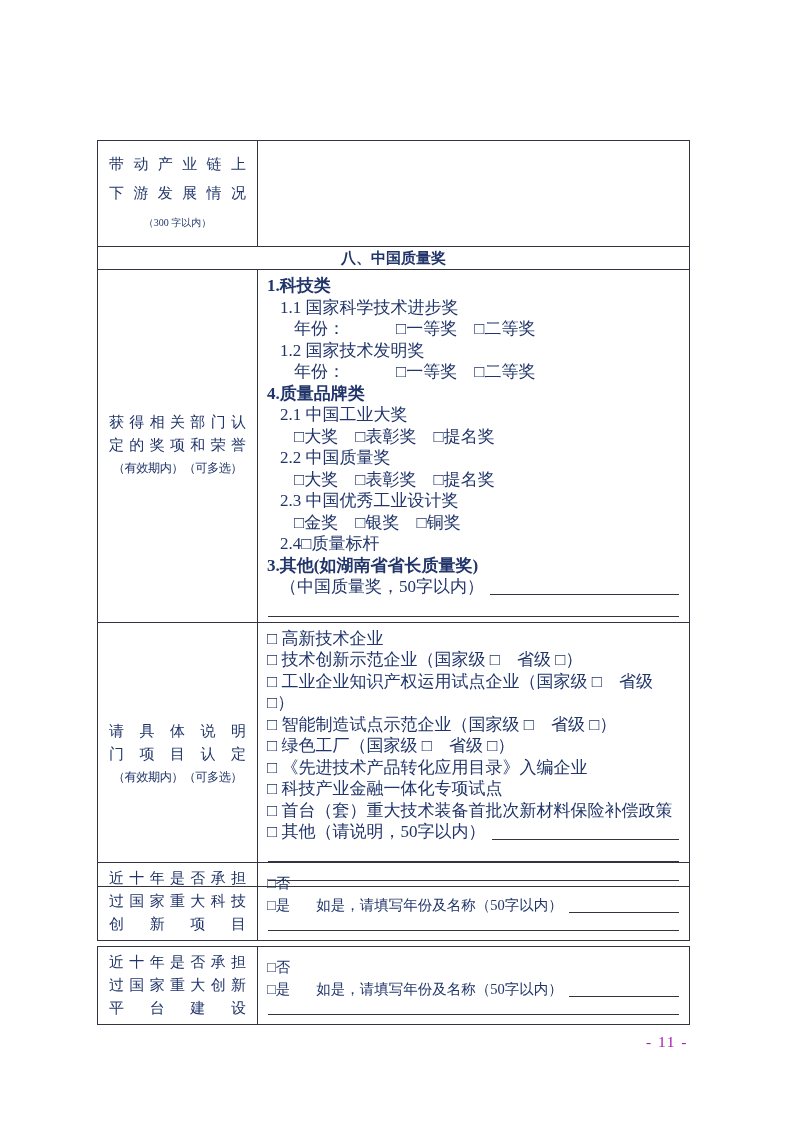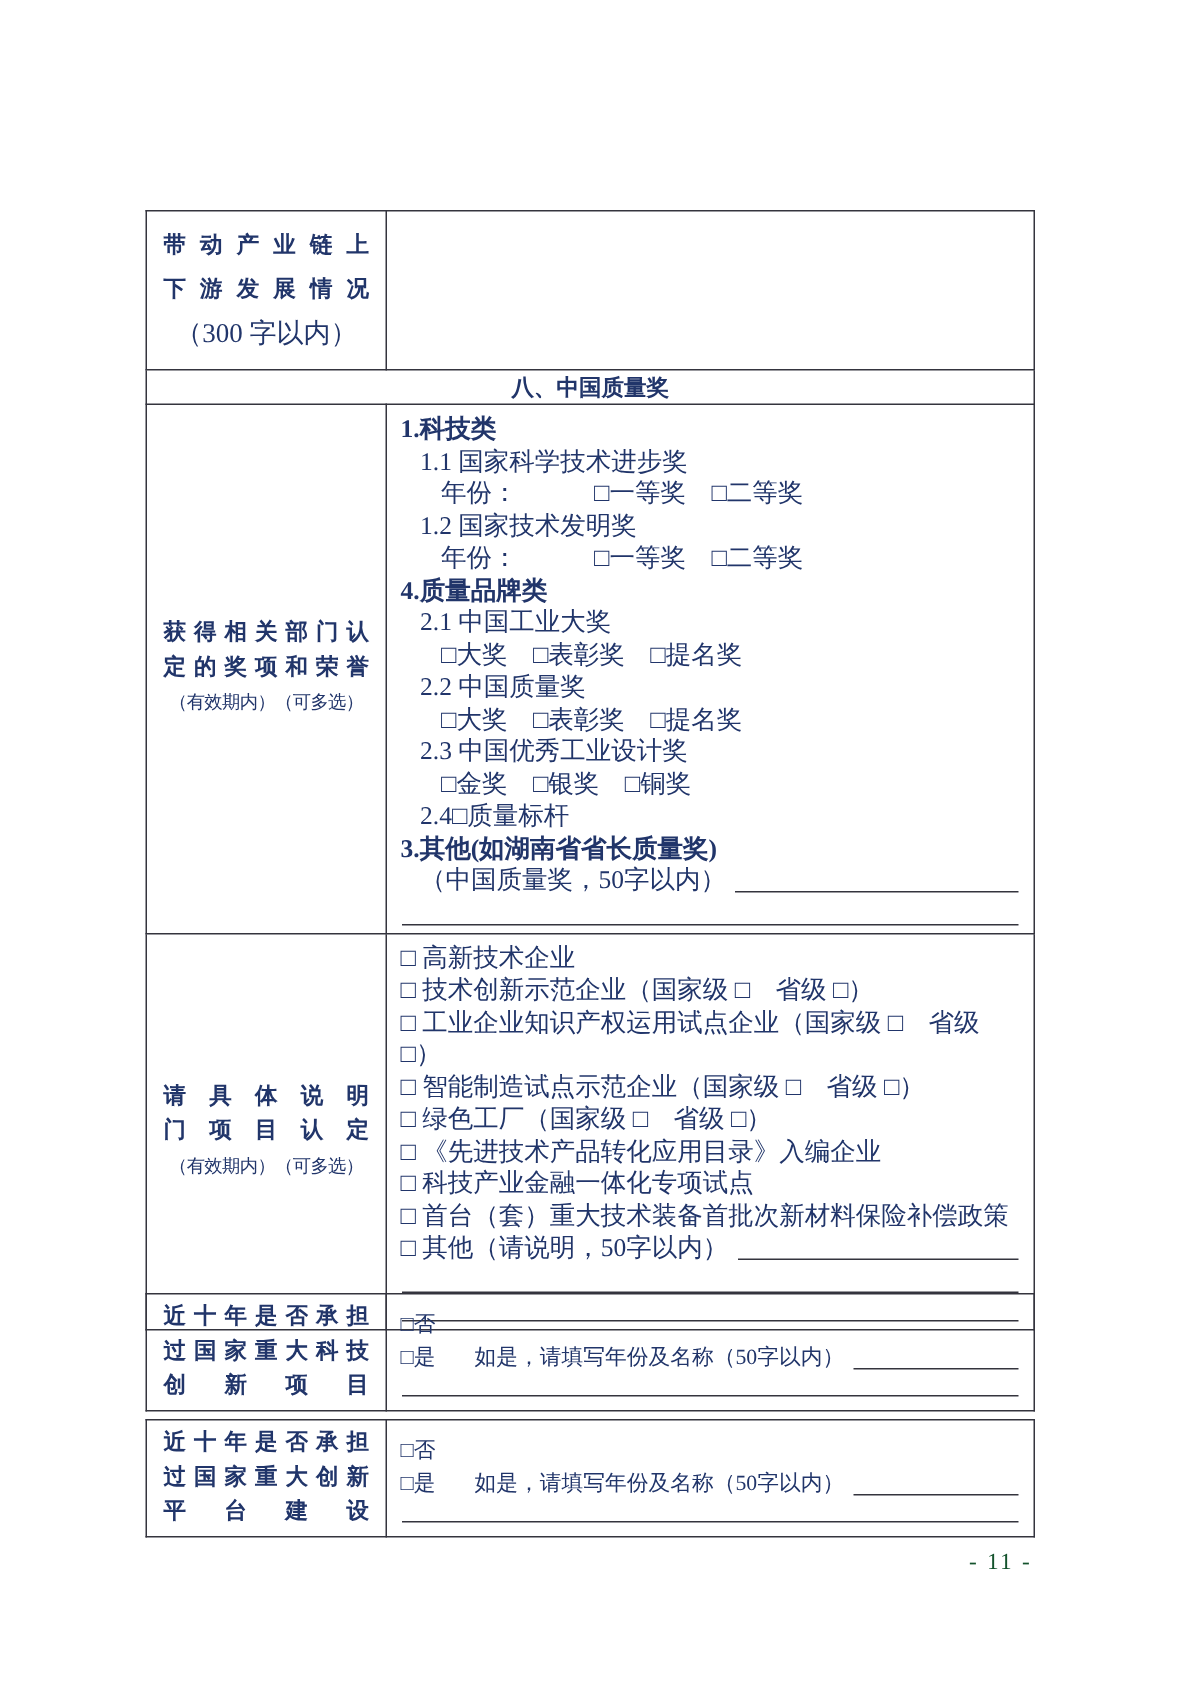--- a/index.html
+++ b/index.html
@@ -15,22 +15,22 @@
   .tbl { position: absolute; left: 97px; width: 592px; }
   .tbl td { border: 1.5px solid #34343e; }
   #tblA { top: 140px; }
   #tblB { top: 862px; }
   #tblC { top: 946px; }
   col.c1 { width: 160px; }
   col.c2 { width: 432px; }
 
   .label-cell { vertical-align: middle; padding: 4px 11px; font-size: 15px; }
   .lbl { line-height: 23px; }
-  .lbl.j  { text-align: justify; text-align-last: justify; text-justify: inter-ideograph; font-weight: bold; }
-  .lbl.cn { text-align: right; text-align-last: center; font-size: 18px; white-space: nowrap; }
+  .lbl.j  { text-align: justify; text-align-last: justify; text-justify: inter-ideograph; }
+  .lbl.cn { text-align: right; text-align-last: center; font-size: 10px; white-space: nowrap; }
   .lbl.cs { text-align: left; text-align-last: center; font-size: 12.2px; letter-spacing: -0.4px; white-space: nowrap; }
   .tall .lbl { line-height: 29px; }
 
   .section-header { height: 23px; text-align: center; font-weight: bold; font-size: 15px; padding: 1px 0; }
 
   .value-cell { vertical-align: top; padding: 5px 9px; font-size: 17px; }
   .cell-line { line-height: 21.5px; white-space: pre-wrap; }
   .b  { font-weight: bold; }
   .i1 { padding-left: 13px; }
   .i2 { padding-left: 27px; }
@@ -45,21 +45,21 @@
   .h-awards   { height: 349px; }
   .h-projects { height: 234px; }
   .h-yn       { height: 76px; }
 
   .yn-cell { vertical-align: middle; padding: 4px 9px; font-size: 14.5px; }
   .yn-cell .cell-line { line-height: 22px; }
   .yn-cell .blank-line { height: 15px; }
 
   .page-number {
     position: absolute; left: 646px; top: 1033px;
-    font-size: 15.5px; letter-spacing: 1.5px; color: #14532d;
+    font-size: 15.5px; letter-spacing: 1.5px; color: #a21caf;
   }
 </style>
 </head>
 <body>
 
 <div class="page">
 
   <table class="tbl" id="tblA">
     <colgroup>
         <col class="c1">

